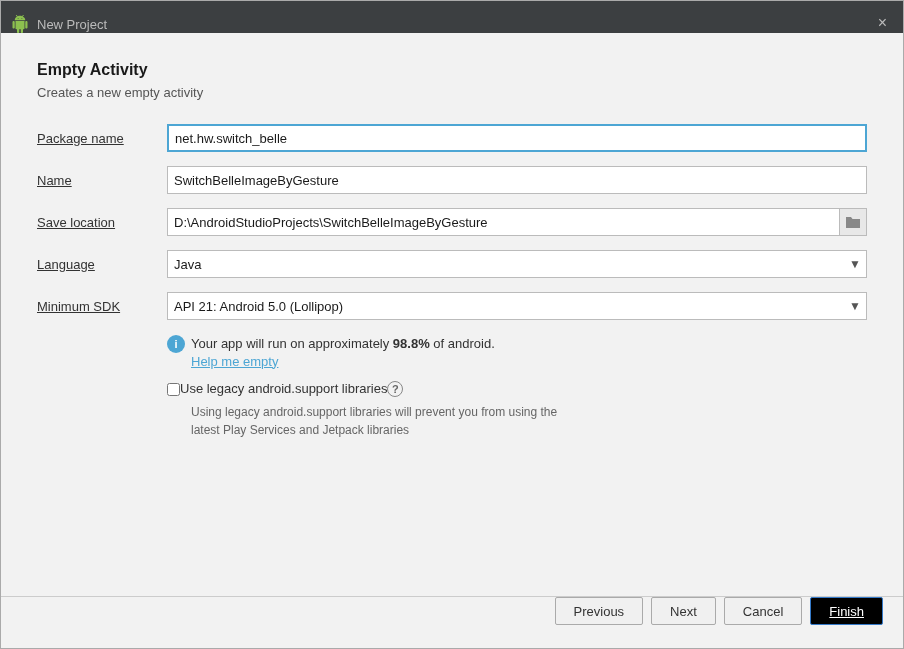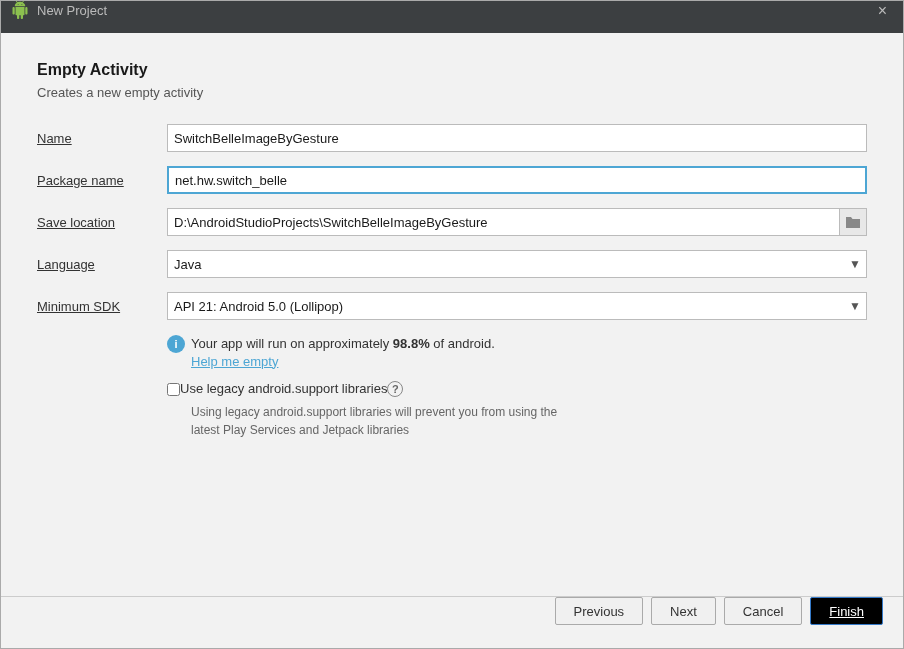--- a/index.html
+++ b/index.html
@@ -20,21 +20,21 @@
       display: flex;
       flex-direction: column;
       box-shadow: 2px 2px 10px rgba(0,0,0,0.4);
       position: relative;
     }
     .titlebar {
       background: #3c3f41;
       color: #bbb;
       height: 32px;
       display: flex;
-      align-items: flex-start;
+      align-items: flex-end;
       justify-content: space-between;
       padding: 0 10px;
       font-size: 13px;
     }
     .titlebar-left {
       display: flex;
       align-items: center;
       gap: 8px;
     }
     .android-logo {
@@ -259,27 +259,27 @@
       <span>New Project</span>
     </div>
     <button class="close-btn">×</button>
   </div>
 
   <div class="content">
     <div class="section-title">Empty Activity</div>
     <div class="section-subtitle">Creates a new empty activity</div>
 
     <div class="form-row">
+      <div class="form-label"><span>Package name</span></div>
+      <input class="form-input focused" type="text" value="net.hw.switch_belle" style="">
+    </div>
+
+    <div class="form-row">
       <div class="form-label"><span>Name</span></div>
       <input class="form-input" type="text" value="SwitchBelleImageByGesture" style="">
-    </div>
-
-    <div class="form-row">
-      <div class="form-label"><span>Package name</span></div>
-      <input class="form-input focused" type="text" value="net.hw.switch_belle" style="">
     </div>
 
     <div class="form-row">
       <div class="form-label"><span>Save location</span></div>
       <div class="form-input-with-btn">
         <input type="text" value="D:\AndroidStudioProjects\SwitchBelleImageByGesture" style="">
         <button class="folder-btn">
           <svg width="16" height="14" viewBox="0 0 16 14">
             <path fill="#888" d="M1 2h5l1.5 2H15v9H1V2zm0 0"></path>
           </svg>

